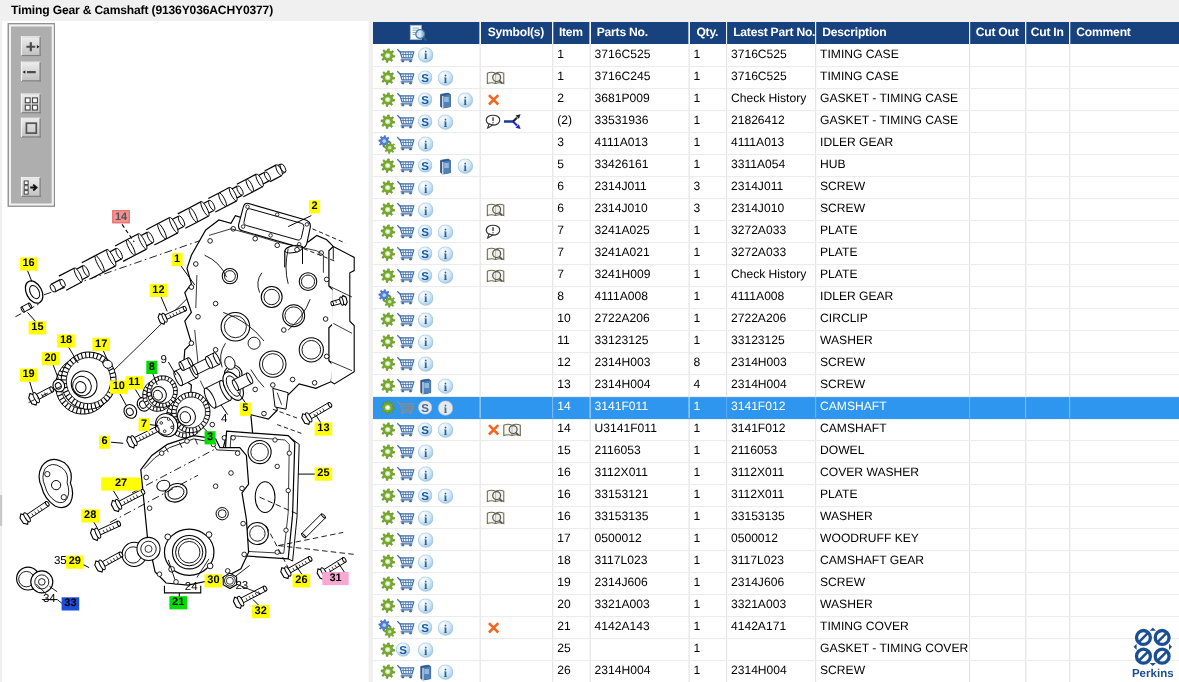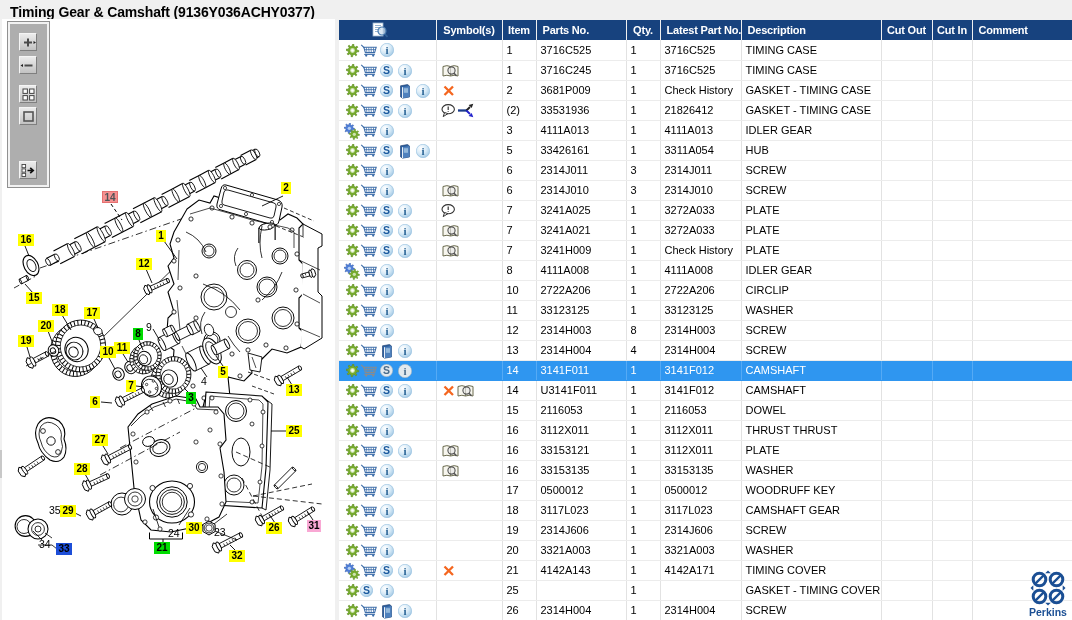--- a/index.html
+++ b/index.html
@@ -1,16 +1,16 @@
 <!DOCTYPE html>
 <html><head><meta charset="utf-8"><style>
 *{margin:0;padding:0;box-sizing:border-box}
 html,body{width:1072px;height:620px;overflow:hidden;background:#f0f0f0;
 font-family:"Liberation Sans",sans-serif;}
-#title{position:absolute;left:10px;top:4px;font-size:14px;font-weight:bold;color:#000;letter-spacing:-0.15px;}
+#title{position:absolute;left:10px;top:4px;font-size:11px;font-weight:bold;color:#000;letter-spacing:-0.15px;}
 #draw{position:absolute;left:2px;top:19px;width:333px;height:601px;background:#fff;}
 #toolbar{position:absolute;left:7px;top:21px;width:43px;height:167px;background:#aeaeae;
 border:1px solid #909090;box-shadow:inset 0 0 0 2px #f2f2f2;}
 .tbtn{position:absolute;left:11px;width:18px;height:18px;background:linear-gradient(#ececec,#c2c2c2);
 border:1px solid #7f7f7f;border-top-color:#f5f5f5;border-left-color:#f5f5f5;}
 .tbtn svg{display:block}
 #tbl{position:absolute;left:339px;top:20px;width:733px;height:600px;background:#fff;}
 table{table-layout:fixed;width:733px;border-collapse:collapse;}
 tr{height:20px;}
 tr.hd{height:20px;background:#17427e;}
@@ -604,26 +604,26 @@
     <div class="lbl" style="left:18px;top:335px;width:16px;background:#ffff00;color:#000;">19</div>
     <div class="lbl" style="left:133px;top:328px;width:10px;background:#00dd00;color:#000;">8</div>
     <div class="lbl" style="left:100px;top:346px;width:16px;background:#ffff00;color:#000;">10</div>
     <div class="lbl" style="left:114px;top:342px;width:16px;background:#ffff00;color:#000;">11</div>
     <div class="lbl" style="left:126px;top:380px;width:10px;background:#ffff00;color:#000;">7</div>
     <div class="lbl" style="left:218px;top:366px;width:10px;background:#ffff00;color:#000;">5</div>
     <div class="lbl" style="left:286px;top:384px;width:16px;background:#ffff00;color:#000;">13</div>
     <div class="lbl" style="left:186px;top:392px;width:10px;background:#00dd00;color:#000;">3</div>
     <div class="lbl" style="left:90px;top:396px;width:10px;background:#ffff00;color:#000;">6</div>
     <div class="lbl" style="left:286px;top:425px;width:16px;background:#ffff00;color:#000;">25</div>
-    <div class="lbl" style="left:92px;top:434px;width:16px;background:#ffff00;color:#000;">27</div>
+    <div class="lbl" style="left:92px;top:434px;width:36px;background:#ffff00;color:#000;">27</div>
     <div class="lbl" style="left:74px;top:463px;width:16px;background:#ffff00;color:#000;">28</div>
     <div class="lbl" style="left:60px;top:505px;width:16px;background:#ffff00;color:#000;">29</div>
     <div class="lbl" style="left:186px;top:522px;width:16px;background:#ffff00;color:#000;">30</div>
     <div class="lbl" style="left:266px;top:522px;width:16px;background:#ffff00;color:#000;">26</div>
-    <div class="lbl" style="left:307px;top:520px;width:14px;background:#f9a8d4;color:#000;">31</div>
+    <div class="lbl" style="left:293px;top:520px;width:24px;background:#f9a8d4;color:#000;">31</div>
     <div class="lbl" style="left:229px;top:550px;width:16px;background:#ffff00;color:#000;">32</div>
     <div class="lbl" style="left:154px;top:542px;width:16px;background:#00dd00;color:#000;">21</div>
     <div class="lbl" style="left:56px;top:543px;width:16px;background:#1d4ed8;color:#000;">33</div>
     <div class="plain" style="left:146px;top:321px;">9</div>
     <div class="plain" style="left:201px;top:375px;">4</div>
     <div class="plain" style="left:168px;top:527px;">24</div>
     <div class="plain" style="left:170px;top:526px;margin-left:44px;">23</div>
     <div class="plain" style="left:39px;top:538px;">34</div>
     <div class="plain" style="left:49px;top:504px;">35</div>
   </div>
@@ -1197,21 +1197,21 @@
             </svg>
             <svg class="ic" style="left:40.5px;top:3px" width="14" height="14" viewBox="0 0 14 14">
               <use href="#iball"></use>
             </svg>
           </td>
           <td class="c1"></td>
           <td>16</td>
           <td>3112X011</td>
           <td>1</td>
           <td>3112X011</td>
-          <td>THRUST THRUST</td>
+          <td>COVER WASHER</td>
           <td></td>
           <td></td>
           <td></td>
         </tr>
         <tr class="r">
           <td class="c0">
             <svg class="ic" style="left:6.5px;top:3.5px" width="14" height="14" viewBox="0 0 14 14">
               <use href="#gear"></use>
             </svg>
             <svg class="ic" style="left:20.5px;top:3.5px" width="17" height="13" viewBox="0 0 17 13">

